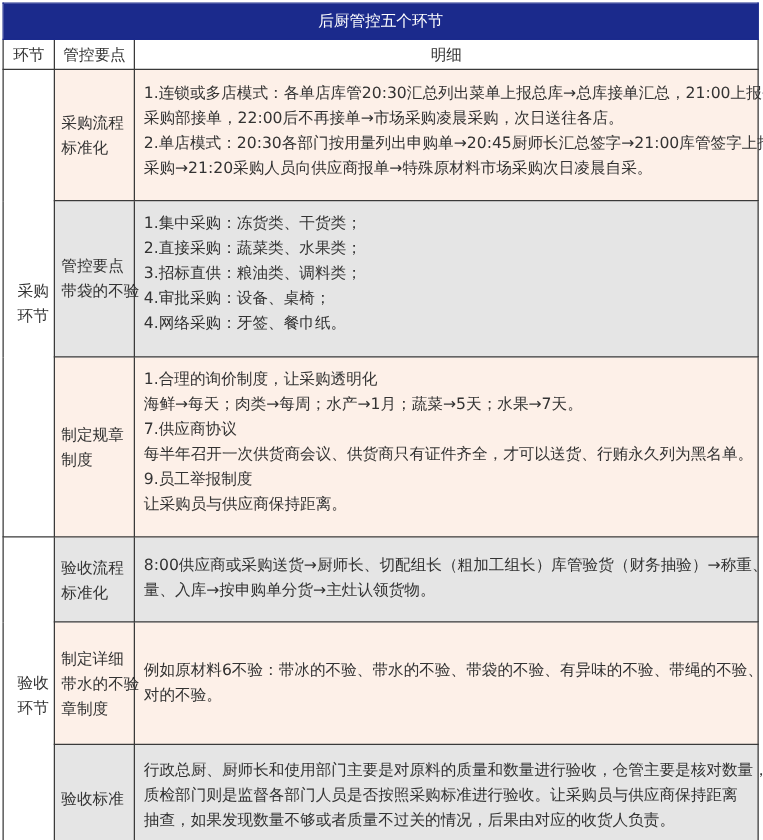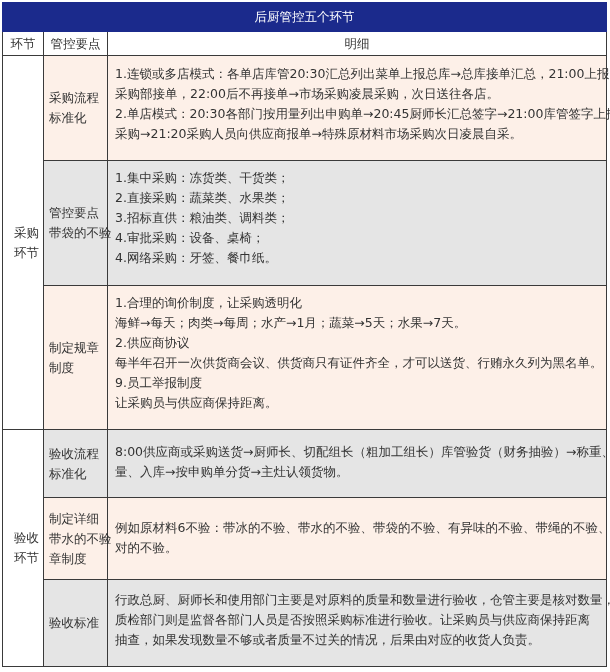--- a/index.html
+++ b/index.html
@@ -119,21 +119,21 @@
   </tr>
   <tr style="height:144px">
     <td class="point-cell pink">
       <span class="line">制定规章</span>
       <span class="line">制度</span>
     </td>
     <td class="detail-cell pink">
       <div class="detail-inner" style="padding:4px 0 14px 0">
         <span class="line">1.合理的询价制度，让采购透明化</span>
         <span class="line">海鲜→每天；肉类→每周；水产→1月；蔬菜→5天；水果→7天。</span>
-        <span class="line">2.供应商协议</span>
+        <span class="line">7.供应商协议</span>
         <span class="line">每半年召开一次供货商会议、供货商只有证件齐全，才可以送货、行贿永久列为黑名单。</span>
         <span class="line">9.员工举报制度</span>
         <span class="line">让采购员与供应商保持距离。</span>
       </div>
     </td>
   </tr>
 
   <tr style="height:68px">
     <td class="stage-cell" rowspan="3">
       <span class="line">验收</span>
@@ -143,21 +143,21 @@
       <span class="line">验收流程</span>
       <span class="line">标准化</span>
     </td>
     <td class="detail-cell white">
       <div class="detail-inner" style="padding:2px 0 6px 0">
         <span class="line">8:00供应商或采购送货→厨师长、切配组长（粗加工组长）库管验货（财务抽验）→称重、计</span>
         <span class="line">量、入库→按申购单分货→主灶认领货物。</span>
       </div>
     </td>
   </tr>
-  <tr style="height:82px">
+  <tr style="height:98px">
     <td class="point-cell pink">
       <span class="line">制定详细</span>
       <span class="line">带水的不验</span>
       <span class="line">章制度</span>
     </td>
     <td class="detail-cell pink">
       <div class="detail-inner" style="padding:0 0 2px 0">
         <span class="line">例如原材料6不验：带冰的不验、带水的不验、带袋的不验、有异味的不验、带绳的不验、色不</span>
         <span class="line">对的不验。</span>
       </div>

